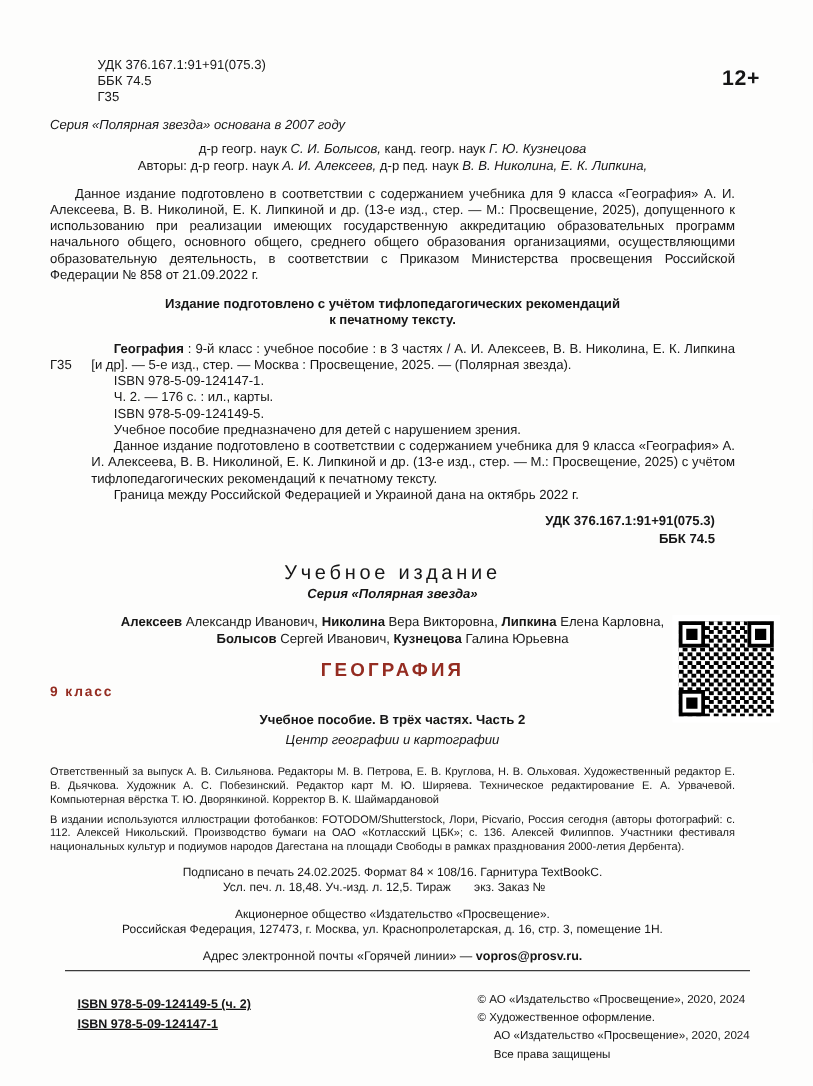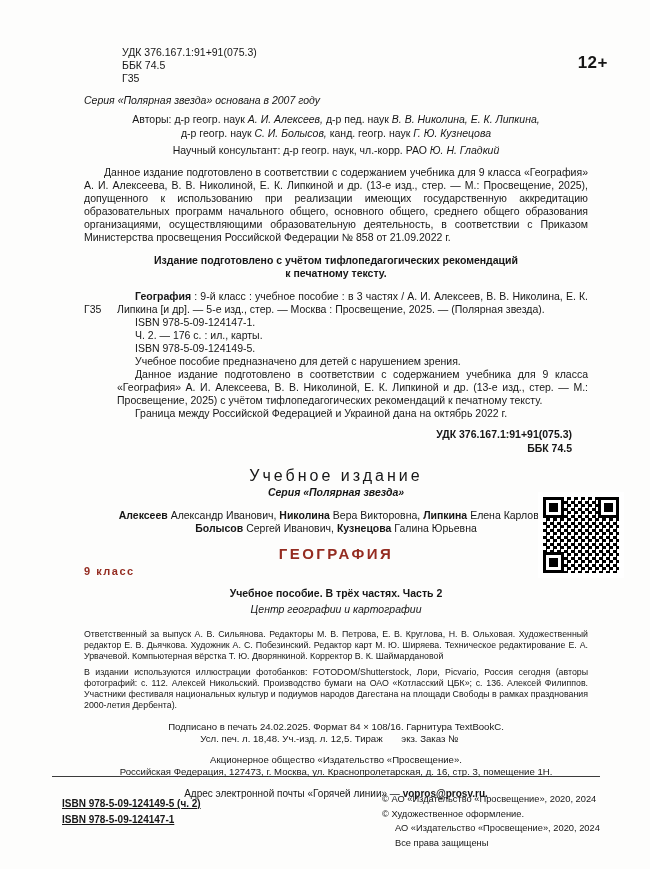--- a/index.html
+++ b/index.html
@@ -7,21 +7,21 @@
   html,body { margin:0; padding:0; }
   body {
     width:650px; height:869px; background:#eceae6;
     font-family:"Liberation Sans", sans-serif;
   }
   .page {
     position:relative; width:650px; height:869px; overflow:hidden;
     background:#fdfdfc; color:var(--ink);
     font-size:10.5px; line-height:13px;
   }
-  .content { padding:46px 62px 0 84px; }
+  .content { padding:46px 62px 0 40px; }
   p { margin:0; }
 
   .top-meta { margin-left:38px; }
   .age-badge {
     position:absolute; top:56px; right:42px;
     font-size:17px; font-weight:bold; letter-spacing:0.5px;
   }
 
   .series-note { text-align:left; font-style:italic; margin-top:9px; }
   .authors-line { text-align:center; margin-top:1px; }
@@ -107,23 +107,22 @@
 
     <div class="top-meta">
       <p>УДК 376.167.1:91+91(075.3)</p>
       <p>ББК 74.5</p>
       <p>Г35</p>
     </div>
 
     <p class="series-note">Серия «Полярная звезда» основана в 2007 году</p>
 
     <div class="authors-block">
+      <p class="authors-line"><span>д-р геогр. наук </span><span class="name-it">С. И. Болысов,</span><span> канд. геогр. наук </span><span class="name-it">Г. Ю. Кузнецова</span></p>
       <p class="authors-line"><span>Авторы:</span><span> д-р геогр. наук </span><span class="name-it">А. И. Алексеев,</span><span> д-р пед. наук </span><span class="name-it">В. В. Николина, Е. К. Липкина,</span></p>
-      <p class="authors-line"><span>д-р геогр. наук </span><span class="name-it">С. И. Болысов,</span><span> канд. геогр. наук </span><span class="name-it">Г. Ю. Кузнецова</span></p>
-      <p class="consultant"><span>Научный консультант: д-р геогр. наук, чл.-корр. РАО </span><span class="name-it">Ю. Н. Гладкий</span></p>
     </div>
 
     <p class="lead">Данное издание подготовлено в соответствии с содержанием учебника для 9 класса «География» А. И. Алексеева, В. В. Николиной, Е. К. Липкиной и др. (13-е изд., стер. — М.: Просвещение, 2025), допущенного к использованию при реализации имеющих государственную аккредитацию образовательных программ начального общего, основного общего, среднего общего образования организациями, осуществляющими образовательную деятельность, в соответствии с Приказом Министерства просвещения Российской Федерации № 858 от 21.09.2022 г.</p>
 
     <p class="typhlo-note">Издание подготовлено с учётом тифлопедагогических рекомендаций к печатному тексту.</p>
 
     <div class="bib">
       <span class="bib-code">Г35</span>
       <p class="bib-entry"><b>География</b><span> : 9-й класс : учебное пособие : в 3 частях / А. И. Алексеев, В. В. Николина, Е. К. Липкина [и др]. — 5-е изд., стер. — Москва : Просвещение, 2025. — (Полярная звезда).</span></p>
       <p>ISBN 978-5-09-124147-1.</p>

